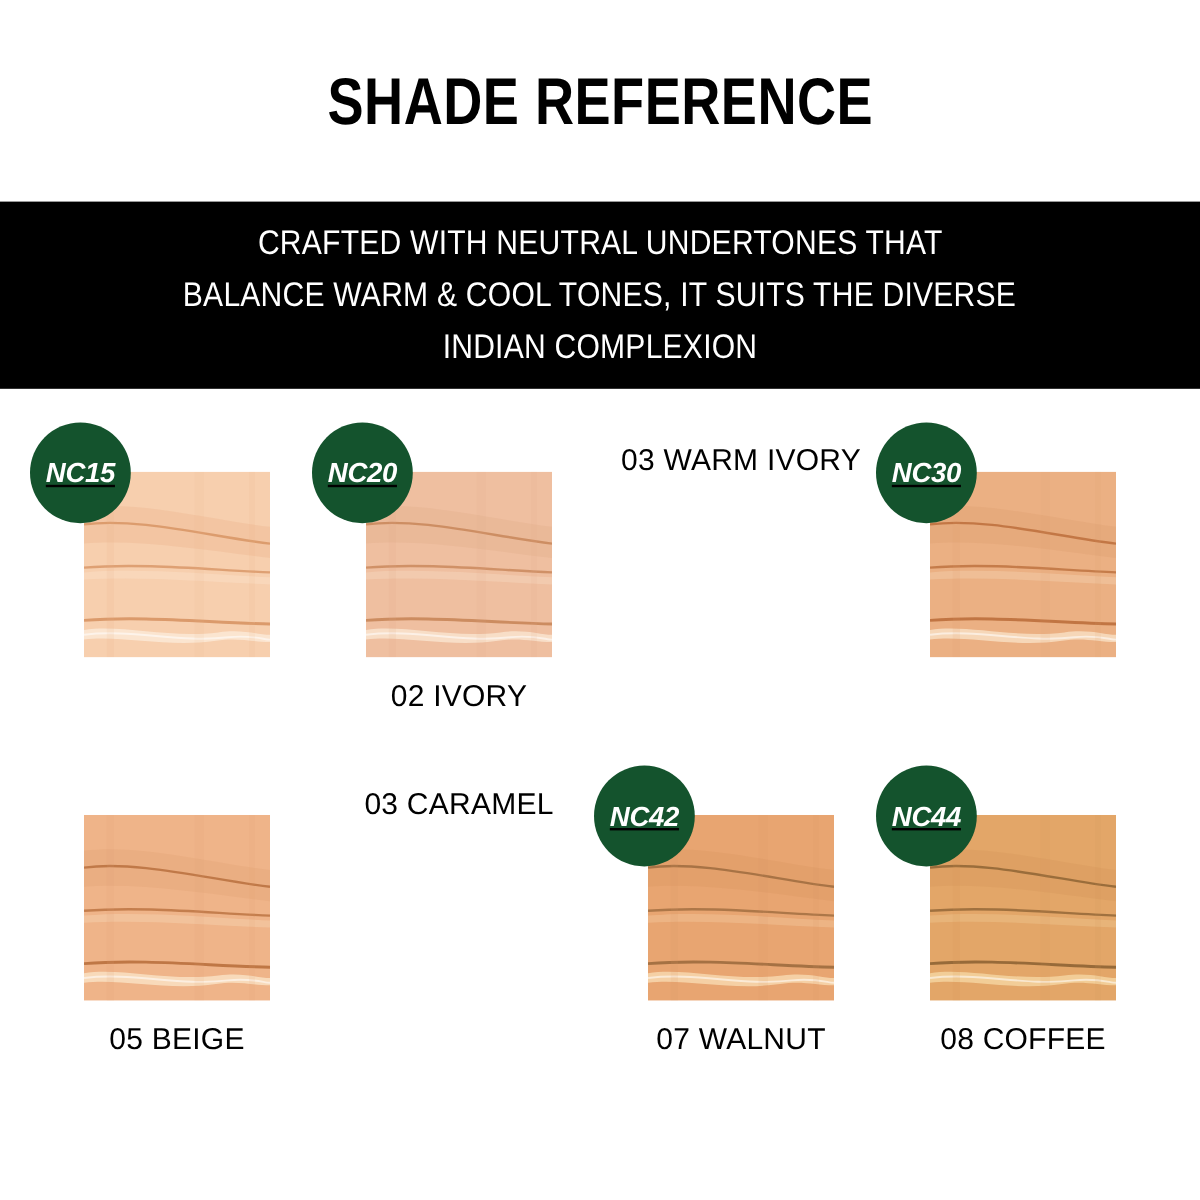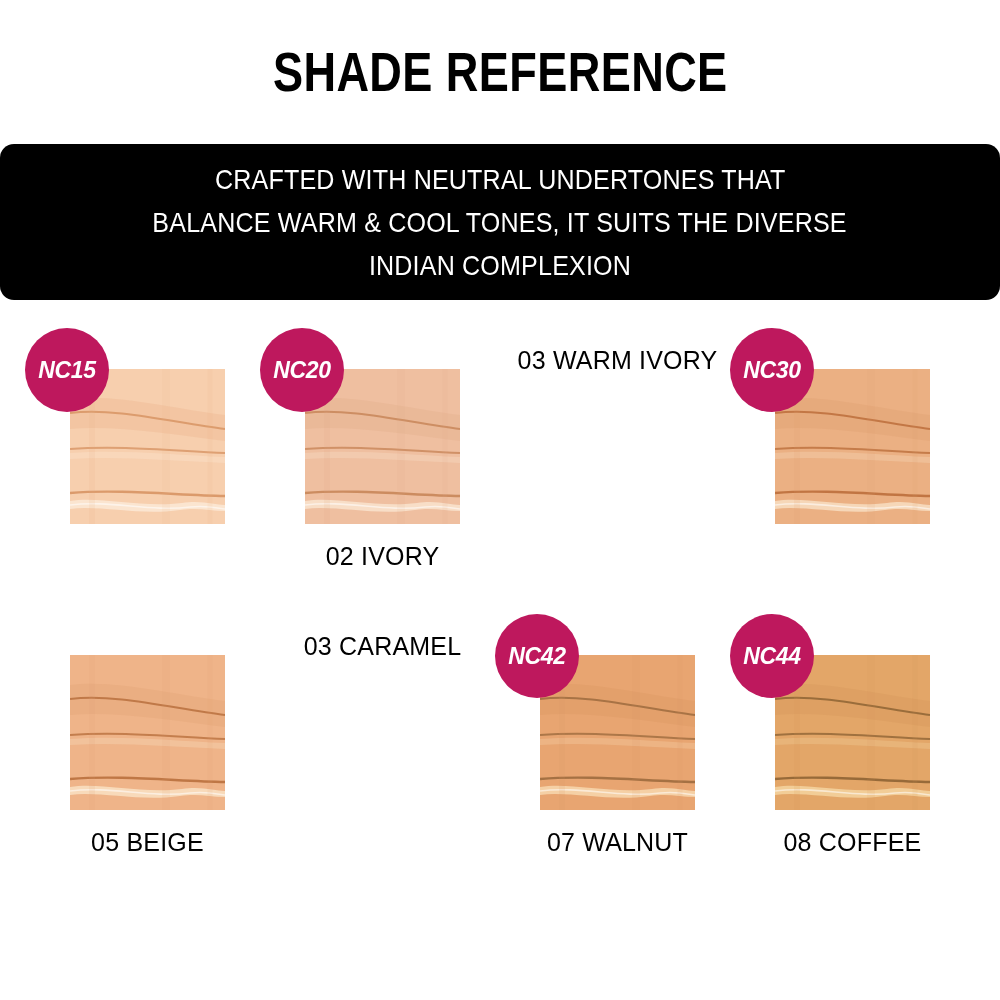--- a/index.html
+++ b/index.html
@@ -10,21 +10,21 @@
     width: 1000px;
     height: 1000px;
     background: #ffffff;
     font-family: "Liberation Sans", sans-serif;
     overflow: hidden;
     position: relative;
   }
 
   
   .title-area {
-    height: 144px;
+    height: 168px;
     display: flex;
     align-items: center;
     justify-content: center;
     background: #ffffff;
   }
   .title {
     font-family: "Liberation Sans", sans-serif;
     font-weight: bold;
     font-size: 55px;
     letter-spacing: 0.5px;
@@ -37,21 +37,20 @@
 
   
   .banner {
     background: #000000;
     height: 156px;
     display: flex;
     flex-direction: column;
     align-items: center;
     justify-content: center;
     padding: 0;
-    border-radius: 14px;
   }
   .banner-line {
     color: #ffffff;
     font-family: "Liberation Sans", sans-serif;
     font-weight: normal;
     font-size: 28.5px;
     line-height: 43px;
     letter-spacing: 0.2px;
     transform: scaleX(0.88);
     transform-origin: center;
@@ -102,25 +101,26 @@
   }
 
   
   .badge {
     position: absolute;
     left: -45px;
     top: -41px;
     width: 84px;
     height: 84px;
     border-radius: 50%;
-    background: #be185d;
+    background: #14532d;
     display: flex;
     align-items: center;
     justify-content: center;
     z-index: 3;
+    text-decoration: underline;
   }
   .badge-text {
     color: #ffffff;
     font-family: "Liberation Sans", sans-serif;
     font-weight: bold;
     font-style: italic;
     font-size: 23px;
     letter-spacing: -0.3px;
     white-space: nowrap;
   }

